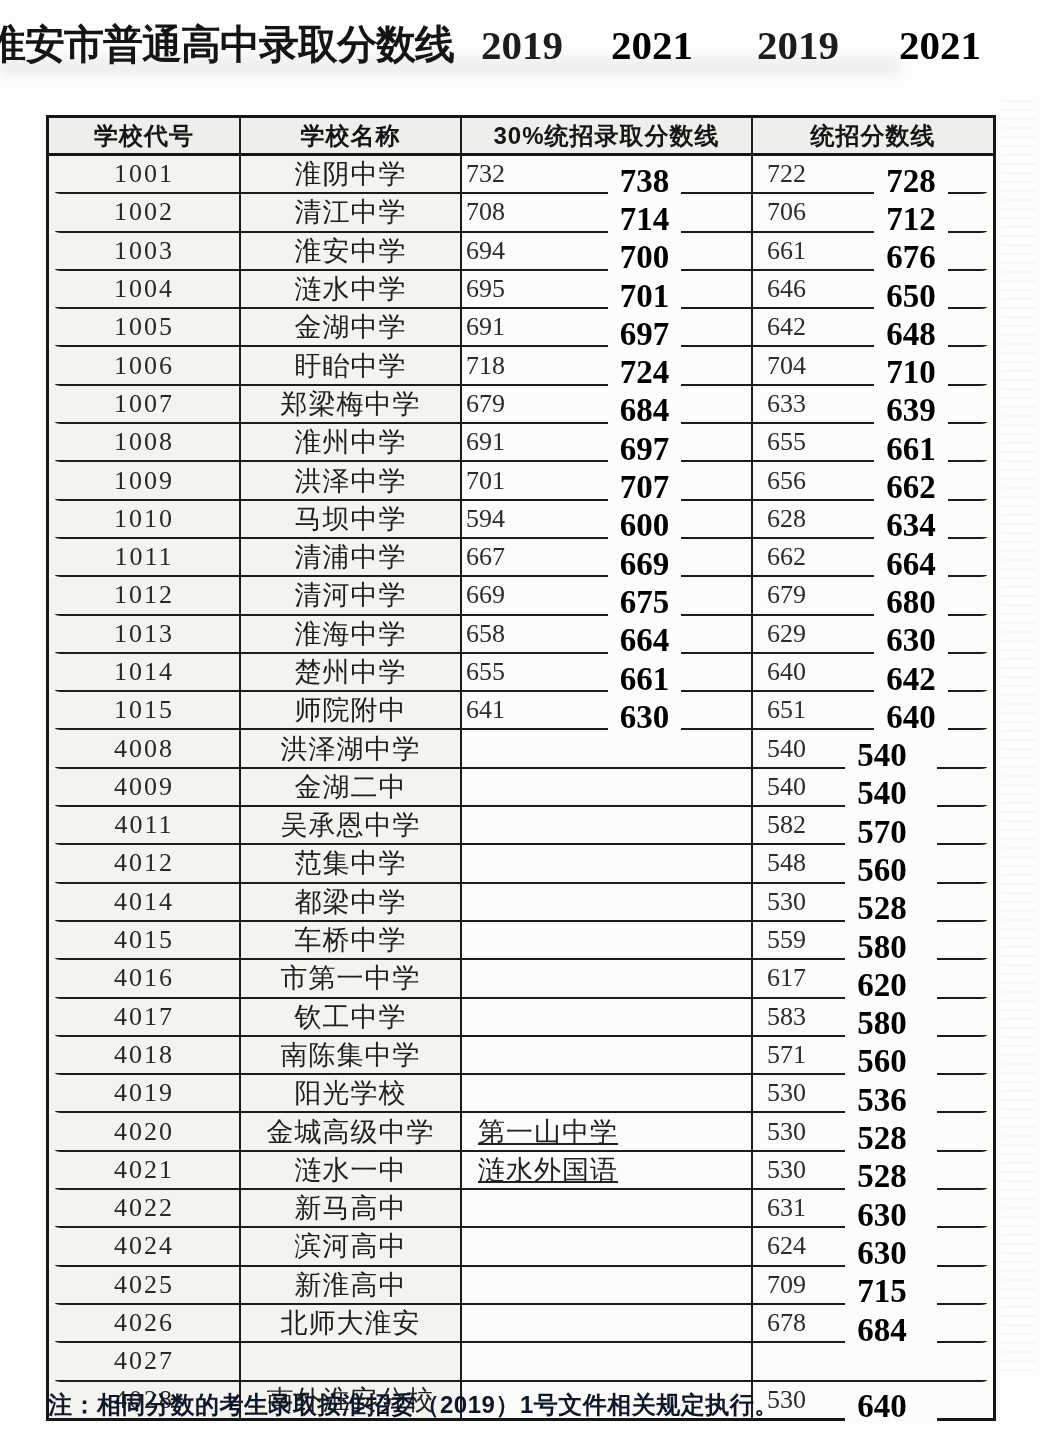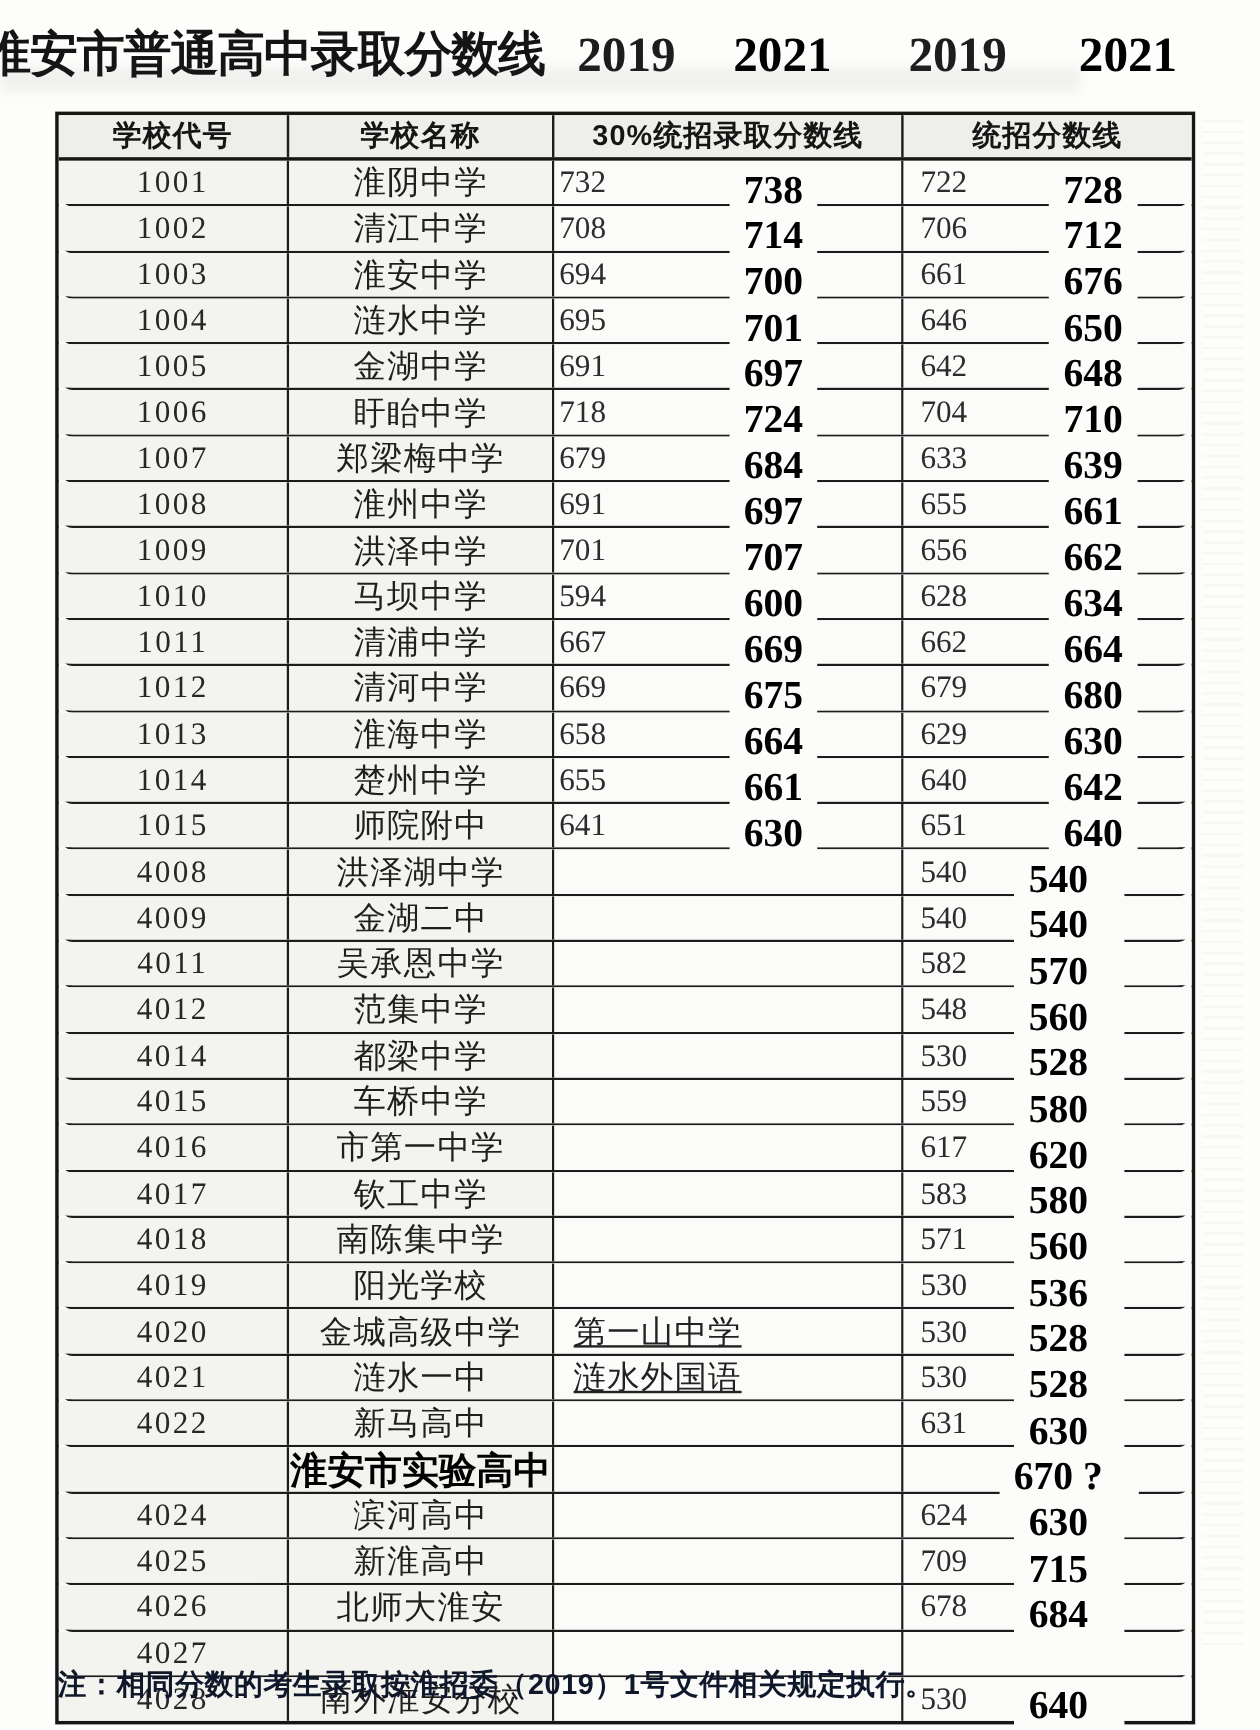--- a/index.html
+++ b/index.html
@@ -14,21 +14,21 @@
   .yr1{left:481px;}
   .yr2{left:611px;font-weight:900;color:#000;}
   .yr3{left:757px;}
   .yr4{left:899px;font-weight:900;color:#000;}
   .shade-title{position:absolute;left:0;top:56px;width:900px;height:20px;
     background:rgba(70,70,70,0.07);filter:blur(5px);}
   .edge-noise{position:absolute;left:1002px;top:100px;width:34px;height:1275px;opacity:.35;
     background:repeating-linear-gradient(180deg,rgba(0,0,0,0.07) 0 2px,transparent 2px 9px);}
 
   
-  .score-table{position:absolute;left:46px;top:93px;width:950px;box-sizing:border-box;
+  .score-table{position:absolute;left:46px;top:115px;width:950px;box-sizing:border-box;
     border:3px solid #161616;background:#fbfbf8;}
   .hrow{display:flex;height:35px;border-bottom:3px solid #161616;background:#eeeeea;}
   .hcell{box-sizing:border-box;border-right:2px solid #1c1c1c;text-align:center;
     font:700 24px/35px "Liberation Sans","DejaVu Sans",sans-serif;color:#151515;letter-spacing:1px;}
   .hcell:last-child{border-right:none;}
 
   .c1{width:192px;}
   .c2{width:221px;}
   .c3{width:291px;}
   .c4{flex:1;}
@@ -526,36 +526,20 @@
           </div>
           <div class="cell c3">
             <span class="va"></span>
             <span class="vb"></span>
           </div>
           <div class="cell c4">
             <span class="va">631</span>
             <span class="vb"><span class="bold-val">630</span></span>
           </div>
         </div>
-        <div class="row em">
-          <div class="cell c1">
-            <span class="code"></span>
-          </div>
-          <div class="cell c2">
-            <span class="name">淮安市实验高中</span>
-          </div>
-          <div class="cell c3">
-            <span class="va"></span>
-            <span class="vb"></span>
-          </div>
-          <div class="cell c4">
-            <span class="va"></span>
-            <span class="vb"><span class="bold-val">670 ?</span></span>
-          </div>
-        </div>
         <div class="row">
           <div class="cell c1">
             <span class="code">4024</span>
           </div>
           <div class="cell c2">
             <span class="name">滨河高中</span>
           </div>
           <div class="cell c3">
             <span class="va"></span>
             <span class="vb"></span>

